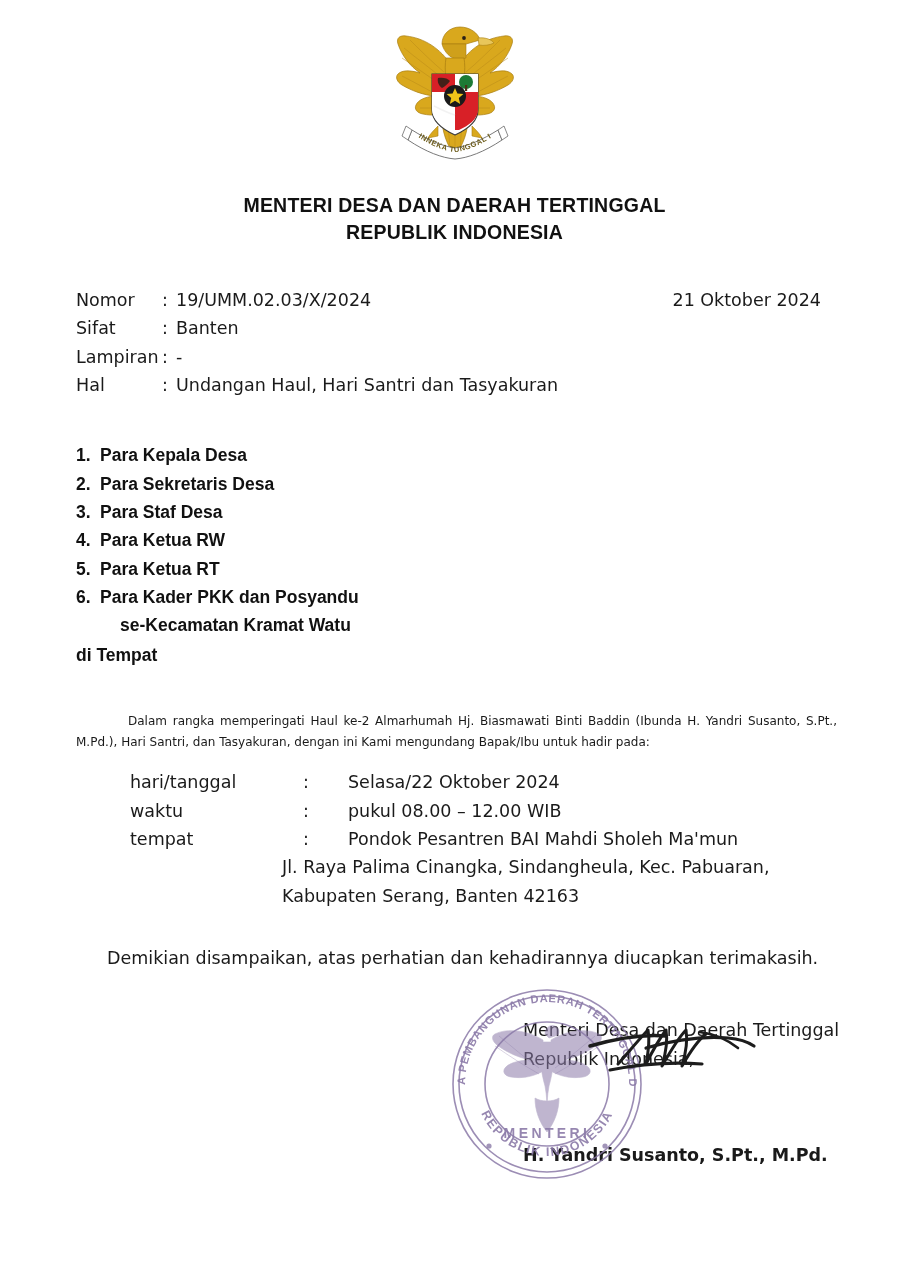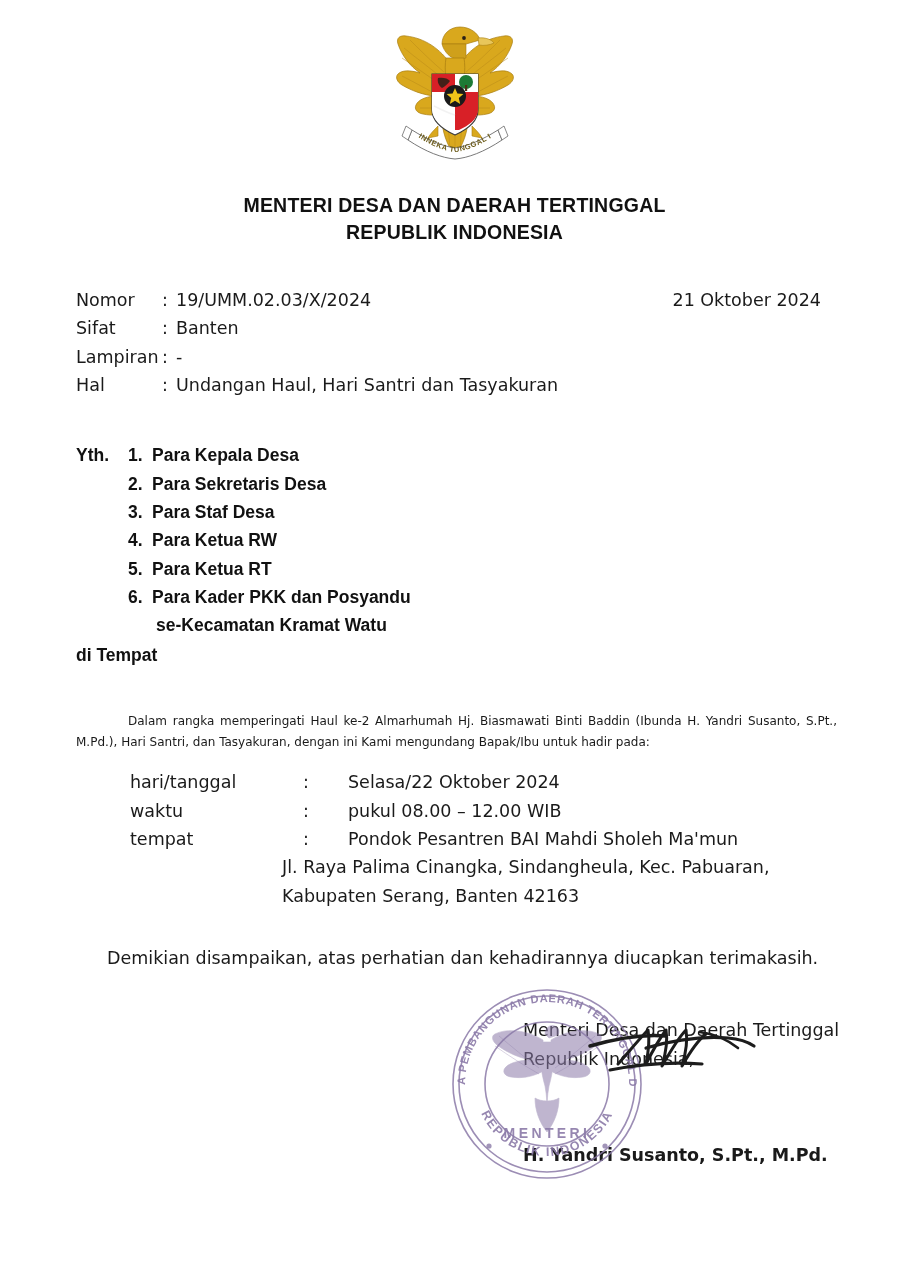--- a/index.html
+++ b/index.html
@@ -96,21 +96,21 @@
     flex: 1 1 auto;
   }
   .recip-item {
     display: flex;
   }
   .recip-num {
     width: 24px;
     flex: 0 0 24px;
   }
   .recip-sub {
-    margin-left: 80px;
+    margin-left: 44px;
   }
   .recip-tempat {
     margin-top: 1px;
   }
 
   
   .body-para {
     margin-top: 42px;
     padding: 0 72px 0 76px;
     font-size: 12px;
@@ -293,21 +293,20 @@
     </div>
     <div class="meta-row">
       <span class="meta-label">Hal</span>
       <span class="meta-colon">:</span>
       <span class="meta-value">Undangan Haul, Hari Santri dan Tasyakuran</span>
     </div>
   </div>
 
   <div class="recipients">
     <div class="recip-head">
-      <span class="recip-yth">Yth.</span>
       <div class="recip-list">
         <div class="recip-item">
           <span class="recip-num">1.</span>
           <span>Para Kepala Desa</span>
         </div>
         <div class="recip-item">
           <span class="recip-num">2.</span>
           <span>Para Sekretaris Desa</span>
         </div>
         <div class="recip-item">

